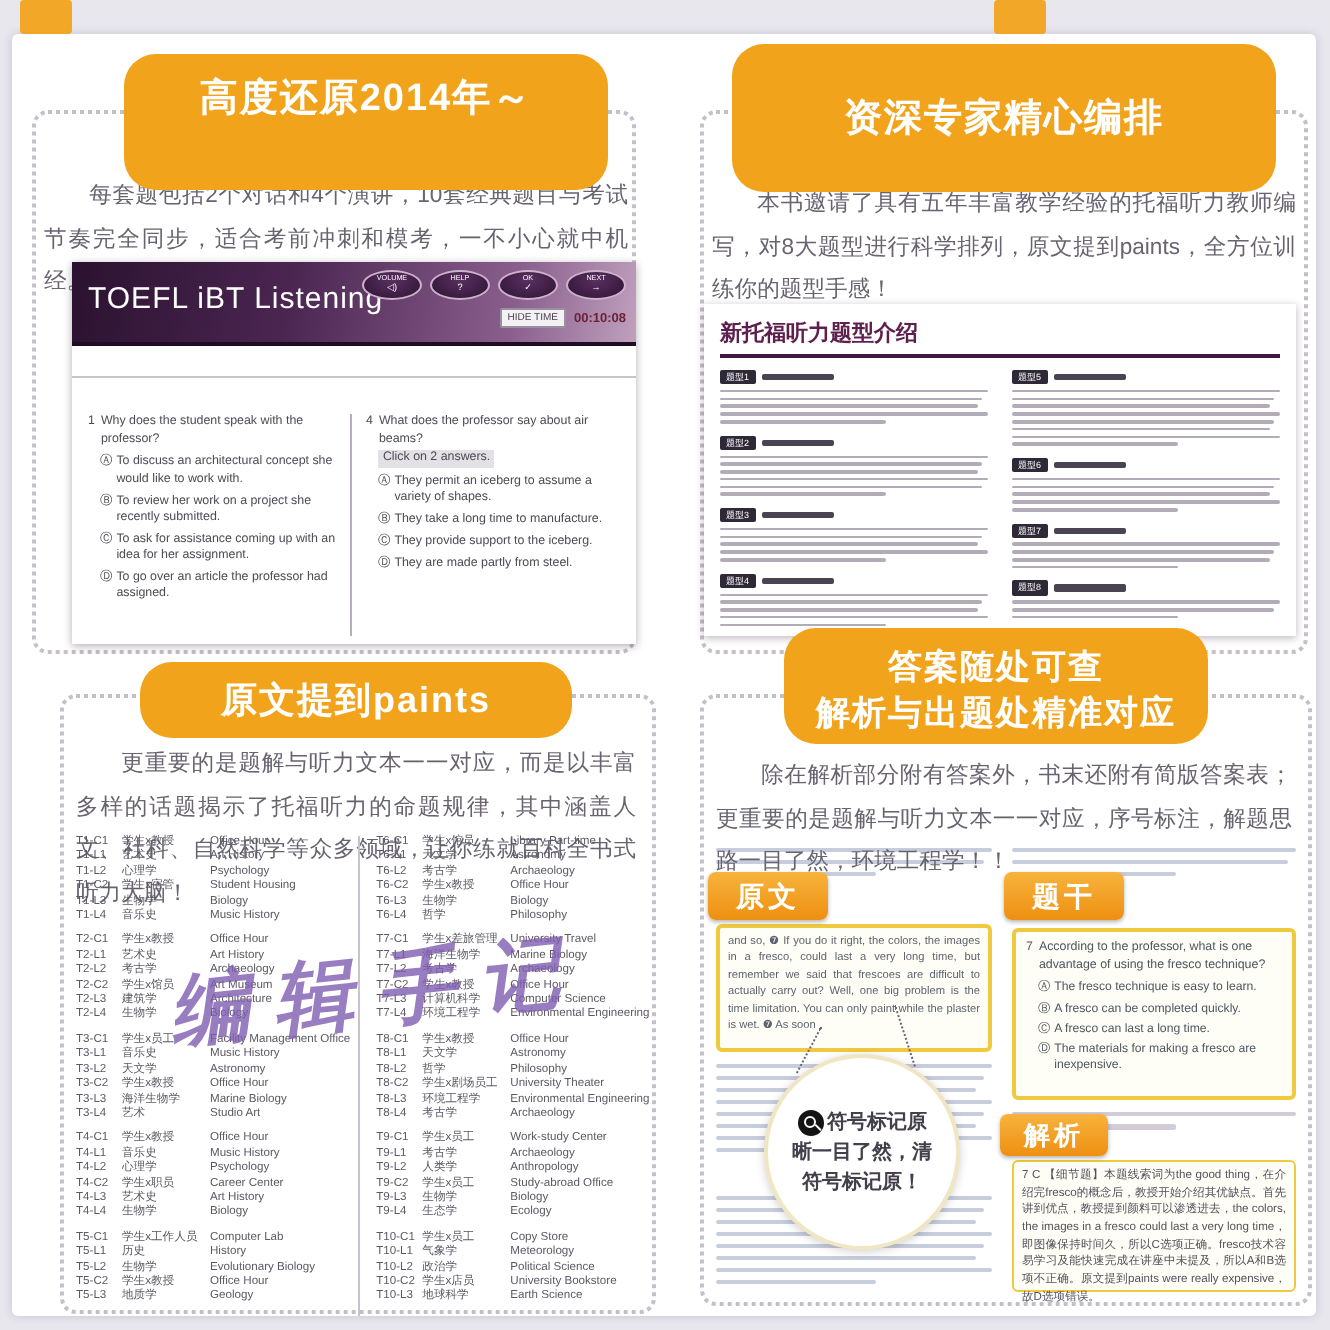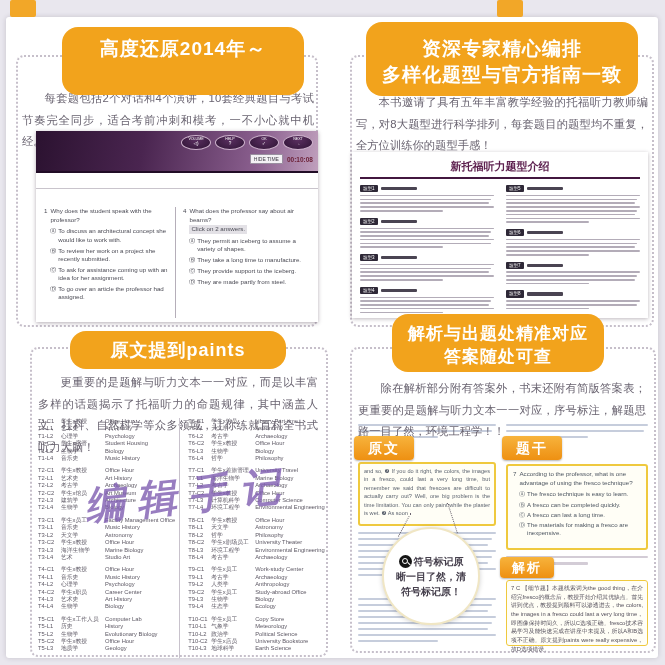--- a/index.html
+++ b/index.html
@@ -27,21 +27,21 @@
   .qarea{position:absolute;left:8px;top:76px;right:4px;bottom:4px;display:flex;}
   .qcol{width:50%;padding-right:6px;}
   .qcol.second{border-left:1px solid #b5aeb9;padding-left:7px;}
   .qhead{display:flex;gap:3px;margin-bottom:3px;font-size:6.2px;color:#4b4b55;line-height:1.4;}
   .qnum{flex:none;}
   .qnote{background:#e3e1e6;padding:0 2px;display:inline-block;margin-top:1px;}
   .opt{display:flex;gap:2px;margin-bottom:2.5px;padding-left:6px;font-size:6.2px;color:#4b4b55;line-height:1.35;}
   .opt .letter{flex:none;}
 
   
-  .sheet{position:absolute;left:352px;top:152px;width:296px;height:166px;background:#fff;box-shadow:0 1px 4px rgba(40,20,40,.3);z-index:2;padding:7px 8px;box-sizing:border-box;text-align:center;}
+  .sheet{position:absolute;left:352px;top:152px;width:296px;height:166px;background:#fff;box-shadow:0 1px 4px rgba(40,20,40,.3);z-index:2;padding:7px 8px;box-sizing:border-box;}
   .sheet-title{font-size:11px;font-weight:bold;color:#5c1f4e;border-bottom:2px solid #42173f;padding-bottom:3px;margin-bottom:6px;}
   .sheet-cols{display:flex;gap:12px;}
   .scol{width:50%;}
   .section{margin-bottom:6px;}
   .shead{display:flex;align-items:center;gap:3px;margin-bottom:2.5px;}
   .stag{background:#2e2837;color:#fff;font-size:4.5px;padding:1px 3px;border-radius:1px;line-height:1.2;}
   .shead-bar{width:36px;height:3.5px;background:#4a4452;border-radius:1px;}
   .bars div{height:1.6px;background:#b3acb8;margin-bottom:2.2px;border-radius:1px;}
   .bars-en div{height:2.4px;background:#c6cddc;margin-bottom:3.6px;}
   .bars-cn div{height:2.4px;background:#d3ccd6;margin-bottom:3.8px;}
@@ -82,20 +82,21 @@
   <div class="tape" style="left:497px;"></div>
 
   <div class="panel" style="left:16px;top:55px;width:298px;height:268px;"></div>
   <div class="badge" style="left:62px;top:27px;width:242px;height:68px;font-size:19px;padding-top:9px;box-sizing:border-box;">
     <span class="bl">高度还原2014年～</span>
   </div>
   <div class="intro" style="left:22px;top:88px;width:292px;">每套题包括2个对话和4个演讲，10套经典题目与考试节奏完全同步，适合考前冲刺和模考，一不小心就中机经。</div>
 
   <div class="toefl-card">
     <div class="toefl-head">
+      <div class="toefl-title">TOEFL iBT Listening</div>
       <div class="toefl-btns">
           <div class="tbtn">
             <span class="lb">VOLUME</span>
             <span class="g">◁)</span>
           </div>
           <div class="tbtn">
             <span class="lb">HELP</span>
             <span class="g">?</span>
           </div>
           <div class="tbtn">
@@ -155,25 +156,24 @@
           </div>
           <div class="opt">
             <span class="letter">Ⓓ</span>
             <span>They are made partly from steel.</span>
           </div>
         </div>
     </div>
   </div>
 
   <div class="panel" style="left:350px;top:55px;width:300px;height:268px;"></div>
-  <div class="badge" style="left:366px;top:22px;width:272px;height:74px;font-size:19px;padding-top:14px;box-sizing:border-box;">
+  <div class="badge" style="left:366px;top:22px;width:272px;height:74px;font-size:19px;padding-top:24px;box-sizing:border-box;">
     <span class="bl">资深专家精心编排</span>
-    <span class="bl">多样化题型与官方指南一致</span>
-  </div>
-  <div class="intro" style="left:356px;top:92px;width:292px;">本书邀请了具有五年丰富教学经验的托福听力教师编写，对8大题型进行科学排列，每套题目的题型均不重复，全方位训练你的题型手感！</div>
+  </div>
+  <div class="intro" style="left:356px;top:92px;width:292px;">本书邀请了具有五年丰富教学经验的托福听力教师编写，对8大题型进行科学排列，原文提到paints，全方位训练你的题型手感！</div>
 
   <div class="sheet">
     <div class="sheet-title">新托福听力题型介绍</div>
     <div class="sheet-cols">
       <div class="scol" id="scol-left">
           <div class="section">
             <div class="shead">
               <span class="stag">题型1</span>
               <span class="shead-bar"></span>
             </div>
@@ -600,22 +600,22 @@
             <span class="tcn">地球科学</span>
             <span class="ten">Earth Science</span>
           </div>
         </div>
       </div>
   </div>
   <div class="watermark">编辑手记</div>
 
   <div class="panel" style="left:350px;top:347px;width:302px;height:302px;"></div>
   <div class="badge" style="left:392px;top:314px;width:212px;height:58px;font-size:17px;padding-top:8px;box-sizing:border-box;">
+    <span class="bl">答案随处可查</span>
     <span class="bl">解析与出题处精准对应</span>
-    <span class="bl">答案随处可查</span>
   </div>
   <div class="intro" style="left:358px;top:378px;width:288px;">除在解析部分附有答案外，书末还附有简版答案表；更重要的是题解与听力文本一一对应，序号标注，解题思路一目了然，环境工程学！！</div>
 
   <div class="barsblock bars bars-en" style="left:358px;top:424px;width:138px;">
       <div style="width: 100%;"></div>
       <div style="width: 97%;"></div>
       <div style="width: 58%;"></div>
     </div>
   <div class="otag" style="left:354px;top:436px;width:60px;height:24px;font-size:14px;line-height:24px;">原文</div>
   <div class="ybox" style="left:358px;top:462px;width:138px;height:64px;">

